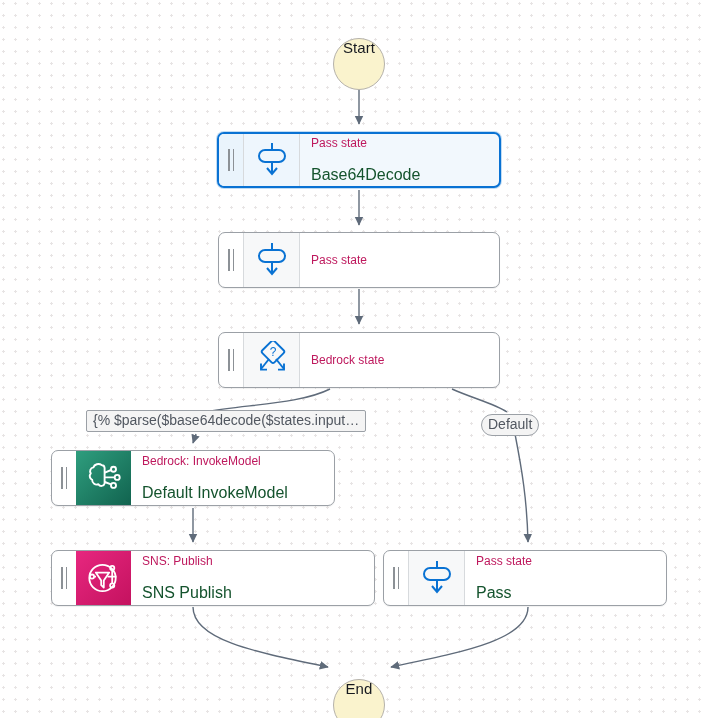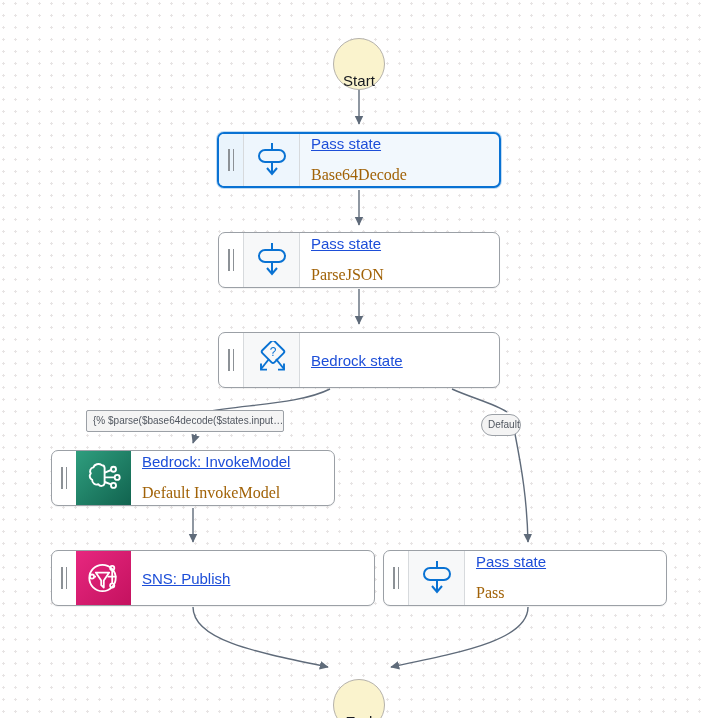--- a/index.html
+++ b/index.html
@@ -33,21 +33,21 @@
   
   .terminal {
     position: absolute;
     width: 52px;
     height: 52px;
     border-radius: 50%;
     background: #faf3cd;
     border: 1px solid #b5b2ab;
     box-sizing: border-box;
     display: flex;
-    align-items: flex-end;
+    align-items: flex-start;
     justify-content: center;
     font-size: 15px;
     color: #16191f;
     letter-spacing: .1px;
   }
 
   
   .state {
     position: absolute;
     height: 56px;
@@ -104,45 +104,43 @@
   }
   .labels {
     flex: 1 1 auto;
     display: flex;
     flex-direction: column;
     justify-content: center;
     padding-left: 11px;
     min-width: 0;
   }
   .subtitle {
-    font-size: 15px;
+    font-size: 12px;
     line-height: 15px;
-    color: #1d4ed8;
+    color: #be185d;
     white-space: nowrap;
-    text-decoration: underline;
   }
   .title {
     font-size: 16px;
     line-height: 20px;
-    color: #a16207;
+    color: #14532d;
     white-space: nowrap;
     margin-top: 14px;
-    font-family: Liberation Serif, serif;
   }
 
   
   .edge-label {
     position: absolute;
     box-sizing: border-box;
     background: #f4f4f4;
     border: 1px solid #9ba0a6;
     border-radius: 2px;
-    font-size: 10px;
+    font-size: 14px;
     color: #515760;
-    padding: 3px 0 4px 6px;
+    padding: 3px 6px 4px 6px;
     white-space: nowrap;
     line-height: 13px;
   }
 </style>
 </head>
 <body>
 
 <div id="canvas">
 
   <svg id="edges" viewBox="0 0 704 718" width="704" height="718">
@@ -208,21 +206,20 @@
     <div class="iconbox">
       <svg width="34" height="36" viewBox="0 0 34 36" fill="none" stroke="#0972d3" stroke-width="2">
         <path d="M17 1 L17 8"></path>
         <rect x="4" y="8" width="26" height="12" rx="6"></rect>
         <path d="M17 20 L17 31"></path>
         <path d="M12 26 L17 32 L22 26"></path>
       </svg>
     </div>
     <div class="labels">
       <div class="subtitle">Pass state</div>
-      <div class="title">ParseJSON</div>
     </div>
   </div>
 
   <div class="state" style="left:218px; top:332px; width:282px;">
     <div class="grip">
       <i></i>
         <i></i>
     </div>
     <div class="iconbox">
       <svg width="38" height="38" viewBox="0 0 38 38" fill="none" stroke="#0972d3" stroke-width="1.9">
@@ -284,20 +281,21 @@
         <path d="M27.2 16.6 L27.2 9.6"></path>
         <path d="M27.2 16.6 L27.2 23.8"></path>
         <circle cx="27.2" cy="8.0" r="2.1"></circle>
         <circle cx="27.2" cy="25.4" r="2.1"></circle>
         <circle cx="7.0" cy="16.6" r="2.1"></circle>
         <path d="M9.2 16.6 L11.0 16.6"></path>
       </svg>
     </div>
     <div class="labels">
       <div class="subtitle">SNS: Publish</div>
+      <div class="title">SNS Publish</div>
     </div>
   </div>
 
   <div class="state" style="left:383px; top:550px; width:284px;">
     <div class="grip">
       <i></i>
         <i></i>
     </div>
     <div class="iconbox">
       <svg width="34" height="36" viewBox="0 0 34 36" fill="none" stroke="#0972d3" stroke-width="2">

